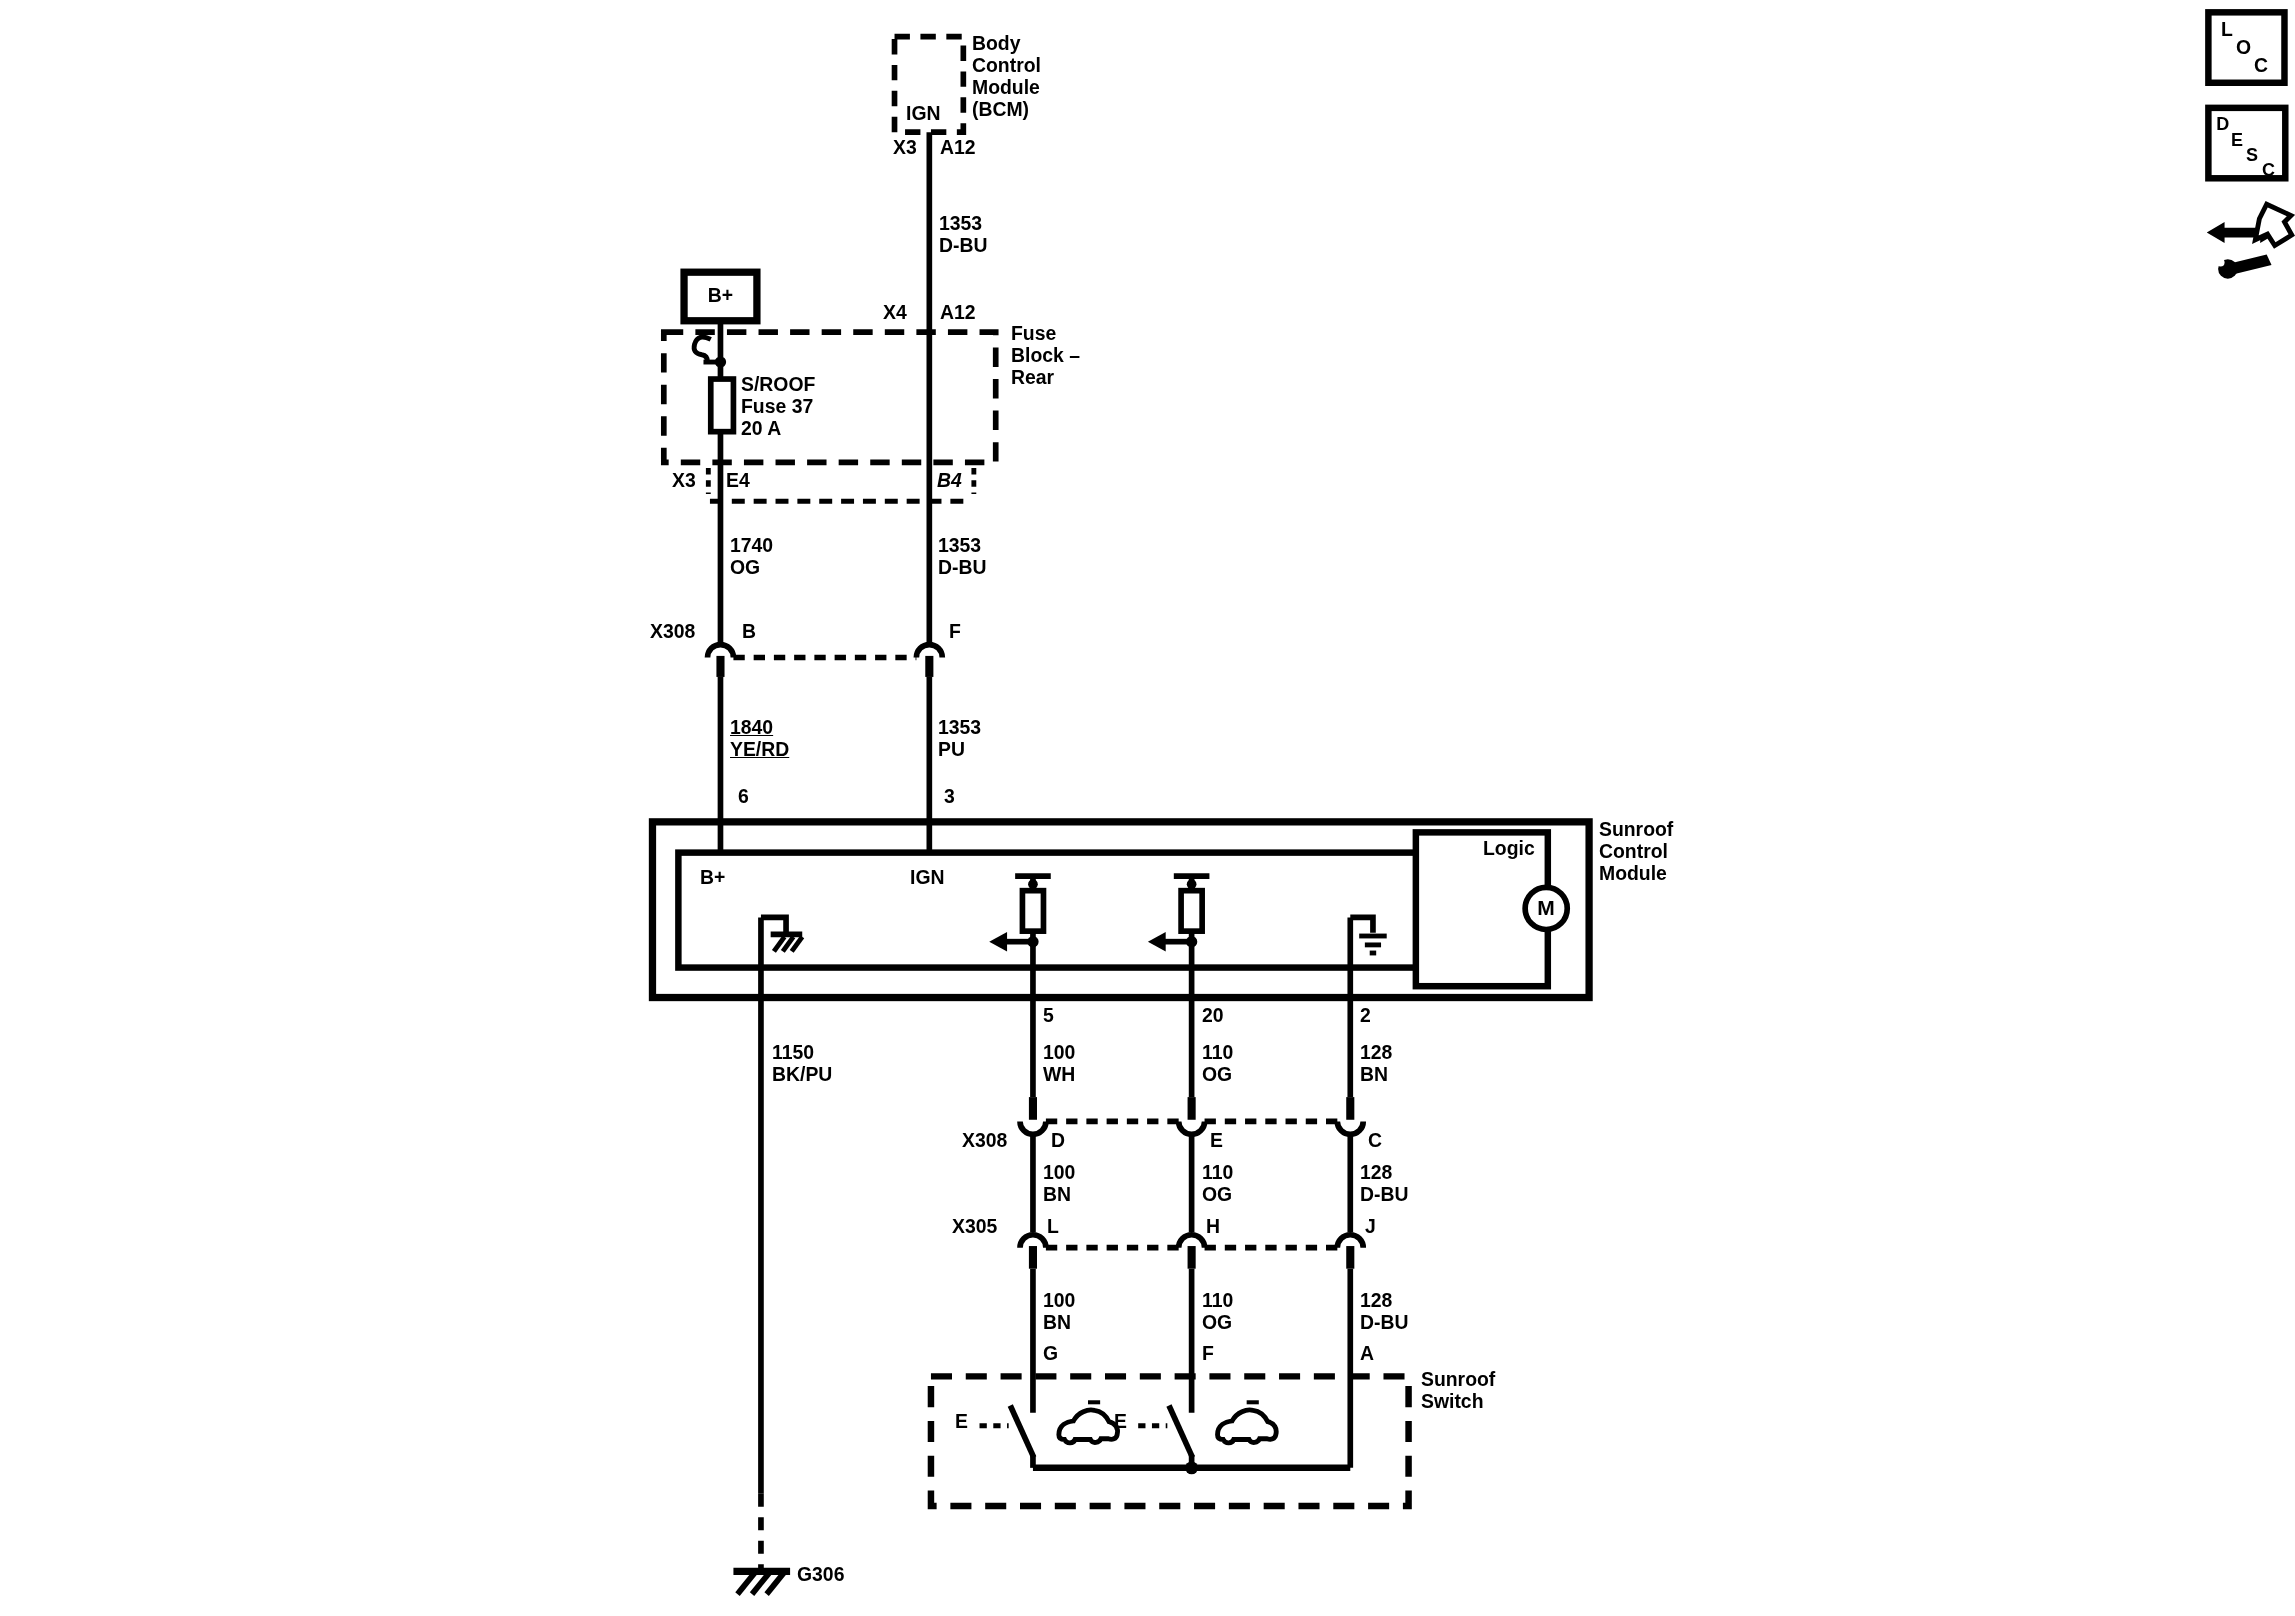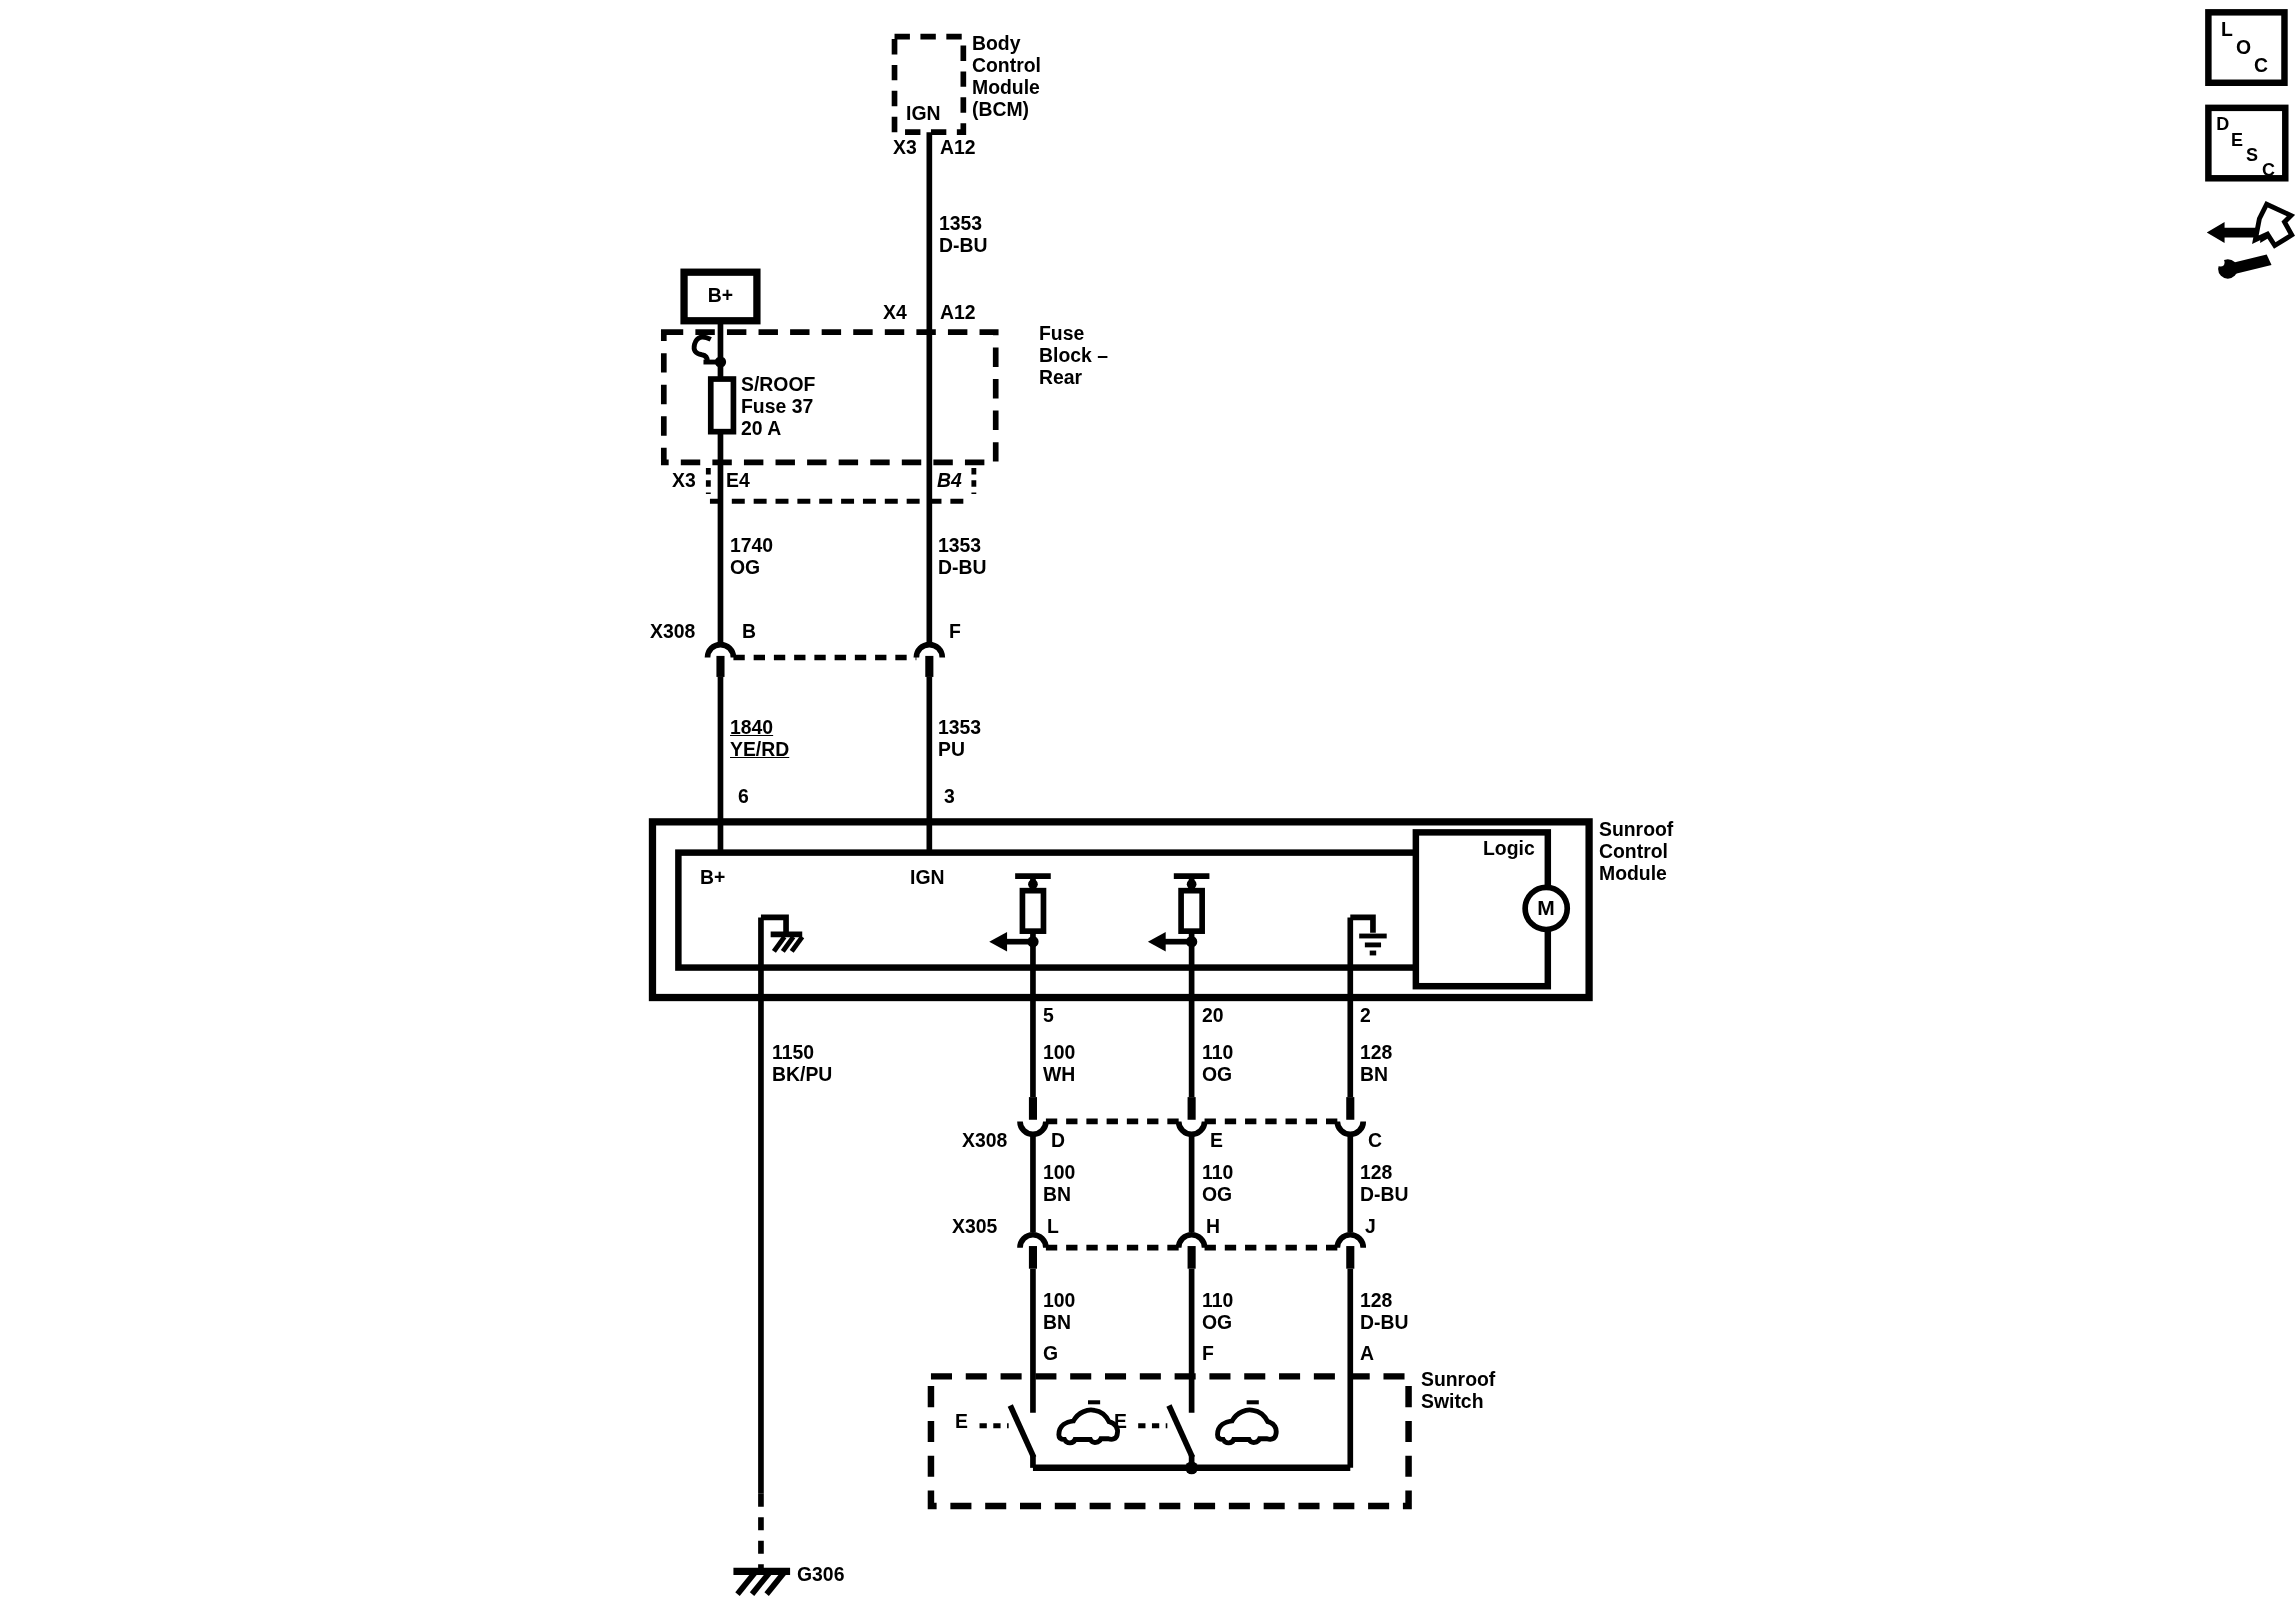--- a/index.html
+++ b/index.html
@@ -190,21 +190,21 @@
   <div class="t" style="left:940px;top:136px;">A12</div>
   <div class="t" style="left:939px;top:212px;">1353
 D-BU</div>
 
   <div class="t ctr" style="left:684px;top:284px;width:73px;">B+</div>
   <div class="t" style="left:883px;top:301px;text-align:right;">X4</div>
   <div class="t" style="left:940px;top:301px;">A12</div>
   <div class="t" style="left:741px;top:373px;">S/ROOF
 Fuse 37
 20 A</div>
-  <div class="t" style="left:1011px;top:322px;margin-left:28px;">Fuse
+  <div class="t" style="left:1011px;top:322px;">Fuse
 Block –
 Rear</div>
   <div class="t" style="left:672px;top:469px;">X3</div>
   <div class="t" style="left:726px;top:469px;">E4</div>
   <div class="t" style="left:937px;top:469px;font-style:italic;">B4</div>
 
   <div class="t" style="left:730px;top:534px;">1740
 OG</div>
   <div class="t" style="left:938px;top:534px;">1353
 D-BU</div>

